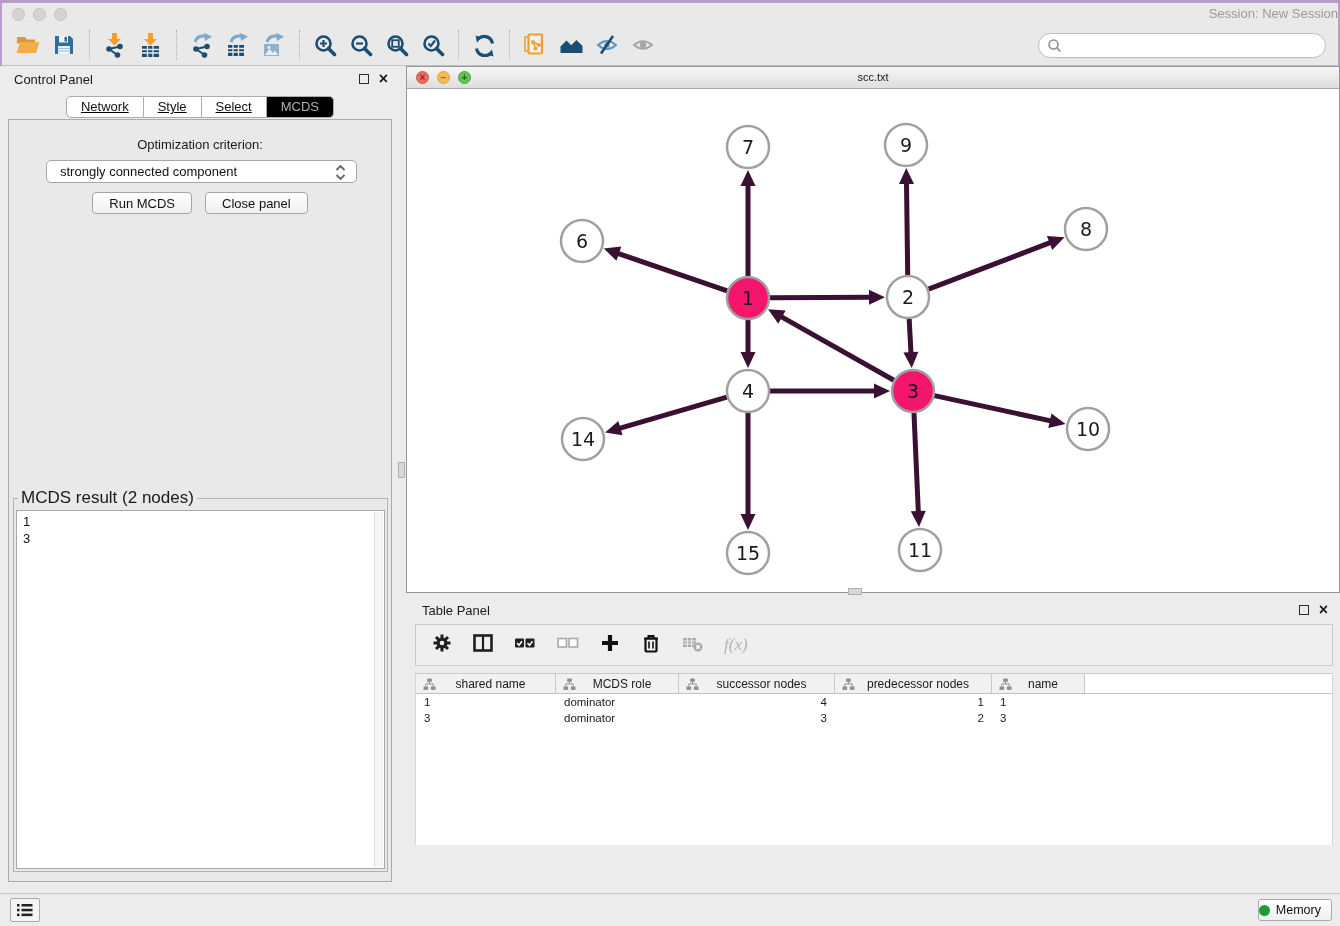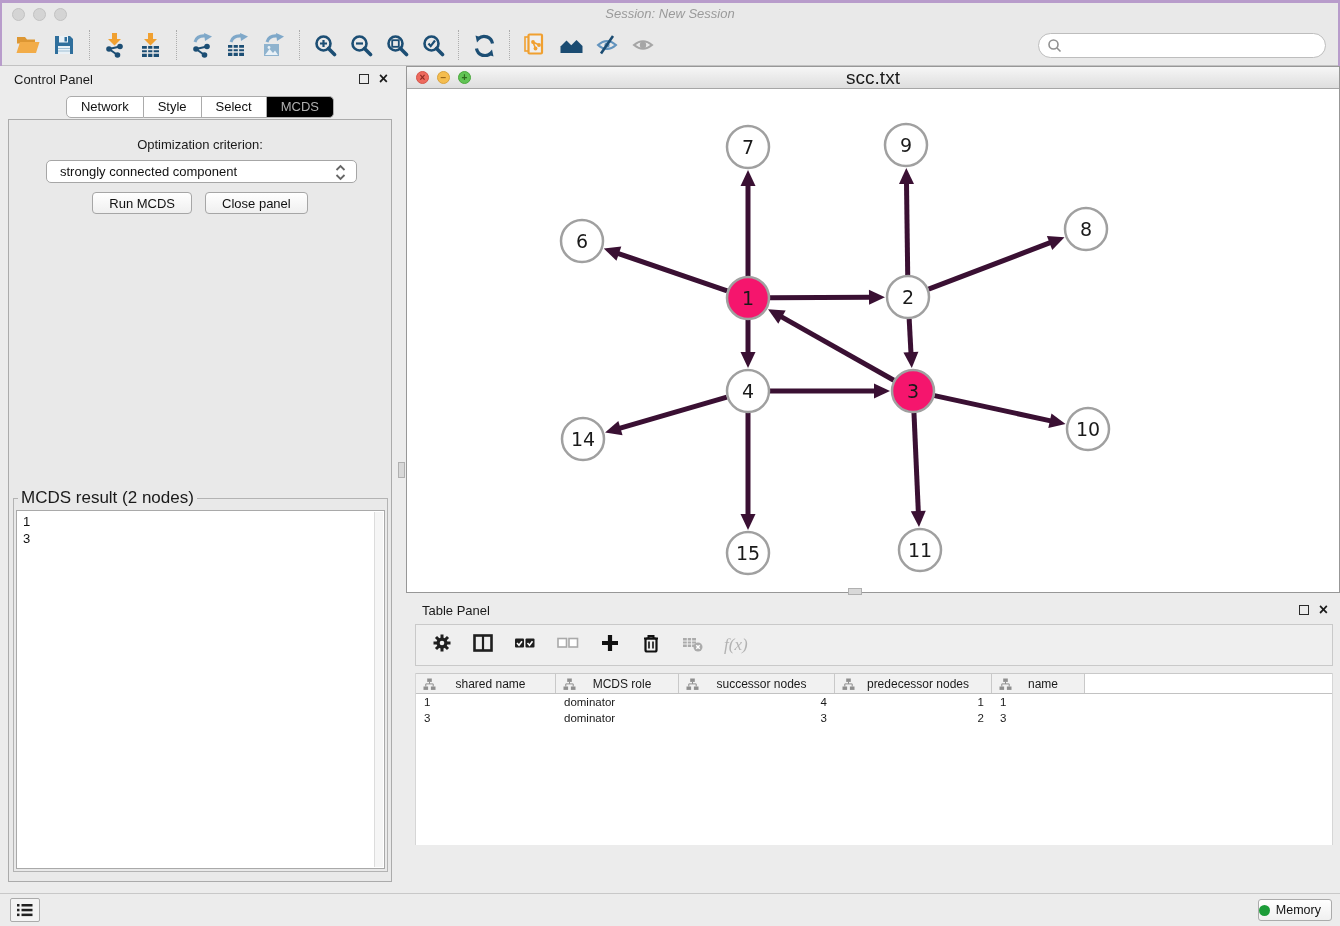--- a/index.html
+++ b/index.html
@@ -9,21 +9,21 @@
 
   
   .accent-top { position:absolute; top:0; left:0; width:1340px; height:3px; background:#B89CCB; }
   .accent-side { position:absolute; top:0; width:2px; height:66px; background:#B89CCB; }
 
   
   #titlebar { position:absolute; top:3px; left:2px; right:2px; height:22px; background:#E9E9E9; }
   #titlebar .lights { position:absolute; left:10px; top:5px; display:flex; gap:8px; }
   #titlebar .light { width:13px; height:13px; border-radius:50%; background:#D4D4D4; border:1px solid #C2C2C2; }
   #titlebar .title { position:absolute; left:0; right:0; top:0; height:22px; line-height:22px;
-                     text-align:center; font-size:13px; color:#9A9A9A;font-style:italic; }
+                     text-align:right; font-size:13px; color:#9A9A9A; }
 
   
   #toolbar { position:absolute; top:25px; left:2px; right:2px; height:41px; background:#E9E9E9;
              border-bottom:1px solid #C2C2C2; display:flex; align-items:center; padding-left:8px; }
   .tico { width:36px; height:34px; display:flex; align-items:center; justify-content:center; cursor:default; }
   .tsep { width:0; height:30px; border-left:1px dotted #ADADAD; margin:0 7px; }
   #search-box { margin-left:auto; margin-right:12px; width:288px; height:25px; background:#FFF;
                 border:1px solid #BDBDBD; border-radius:13px; display:flex; align-items:center; padding-left:8px; }
 
   
@@ -34,21 +34,21 @@
   .float-box { width:10px; height:10px; border:1.6px solid #2B2B2B; }
   .close-x { font-size:16px; font-weight:bold; color:#1A1A1A; line-height:12px; }
 
   .tabbar { display:flex; justify-content:center; }
   .tab { font-size:13px; color:#111; background:#FFF; border:1px solid #ABABAB; border-left:none;
          padding:2px 14px 3px 14px; line-height:15px; }
   .tab.first { border-left:1px solid #ABABAB; border-radius:5px 0 0 5px; }
   .tab.last { border-radius:0 5px 5px 0; }
   .tab.active { background:#000000; color:#AFAFAF; }
 
-  #cp-tabs { position:absolute; left:0; right:0; top:30px; }
+  #cp-tabs { position:absolute; left:0; right:0; top:30px;text-decoration:underline; }
   #cp-box { position:absolute; left:8px; top:53px; width:384px; height:763px;
             border:1px solid #ABABAB; background:#E9E9E9; }
   #opt-label { position:absolute; left:0; right:0; top:17px; text-align:center; font-size:13px; color:#1A1A1A; }
   #criterion { position:absolute; left:37px; top:40px; width:311px; height:23px; background:#FFF;
                border:1px solid #A6A6A6; border-radius:5px; font-size:13px; color:#111;
                display:flex; align-items:center; padding-left:13px; }
   #criterion .stepper { position:absolute; right:9px; top:3px; }
   #cp-buttons { position:absolute; left:0; right:0; top:72px; display:flex; justify-content:center; gap:13px; }
   .btn { height:22px; padding:0 16px; font-size:13px; color:#111; border:1px solid #A6A6A6; border-radius:4px;
          background:linear-gradient(#FFFFFF,#EFEFEF); display:flex; align-items:center; }
@@ -66,21 +66,21 @@
                    border:1px solid #979797; background:#FFF; }
   #nf-titlebar { position:relative; height:22px; background:linear-gradient(#F6F6F6,#DEDEDE);
                  border-bottom:1px solid #A6A6A6; }
   #nf-titlebar .lights { position:absolute; left:9px; top:4px; display:flex; gap:8px; }
   .mac { width:13px; height:13px; border-radius:50%; font-size:10px; font-weight:bold;
          display:flex; align-items:center; justify-content:center; line-height:10px; }
   .mac.red { background:#ED6A5E; border:1px solid #D5544A; color:#8E2A22; }
   .mac.yellow { background:#F5BD4F; border:1px solid #D9A33D; color:#99671B; }
   .mac.green { background:#61C454; border:1px solid #4AA73C; color:#2E6B1F; }
   #nf-title { position:absolute; left:0; right:0; top:0; height:22px; line-height:21px; text-align:center;
-              font-size:19px; color:#1A1A1A; }
+              font-size:11px; color:#1A1A1A; }
   #nf-canvas { position:absolute; left:0; top:22px; right:0; bottom:0; background:#FFF; }
 
   
   .vhandle { position:absolute; left:398px; top:462px; width:7px; height:16px; background:#D8D8D8; border:1px solid #B0B0B0; }
   .hhandle { position:absolute; left:848px; top:588px; width:14px; height:7px; background:#D8D8D8; border:1px solid #B0B0B0; }
 
   
   #table-panel { position:absolute; left:408px; top:597px; width:932px; height:291px; }
   #tp-toolbar { position:absolute; left:7px; top:27px; width:918px; height:42px; background:#EFEFEF;
                 border:1px solid #C9C9C9; display:flex; align-items:center; padding-left:15px; gap:19px; }

